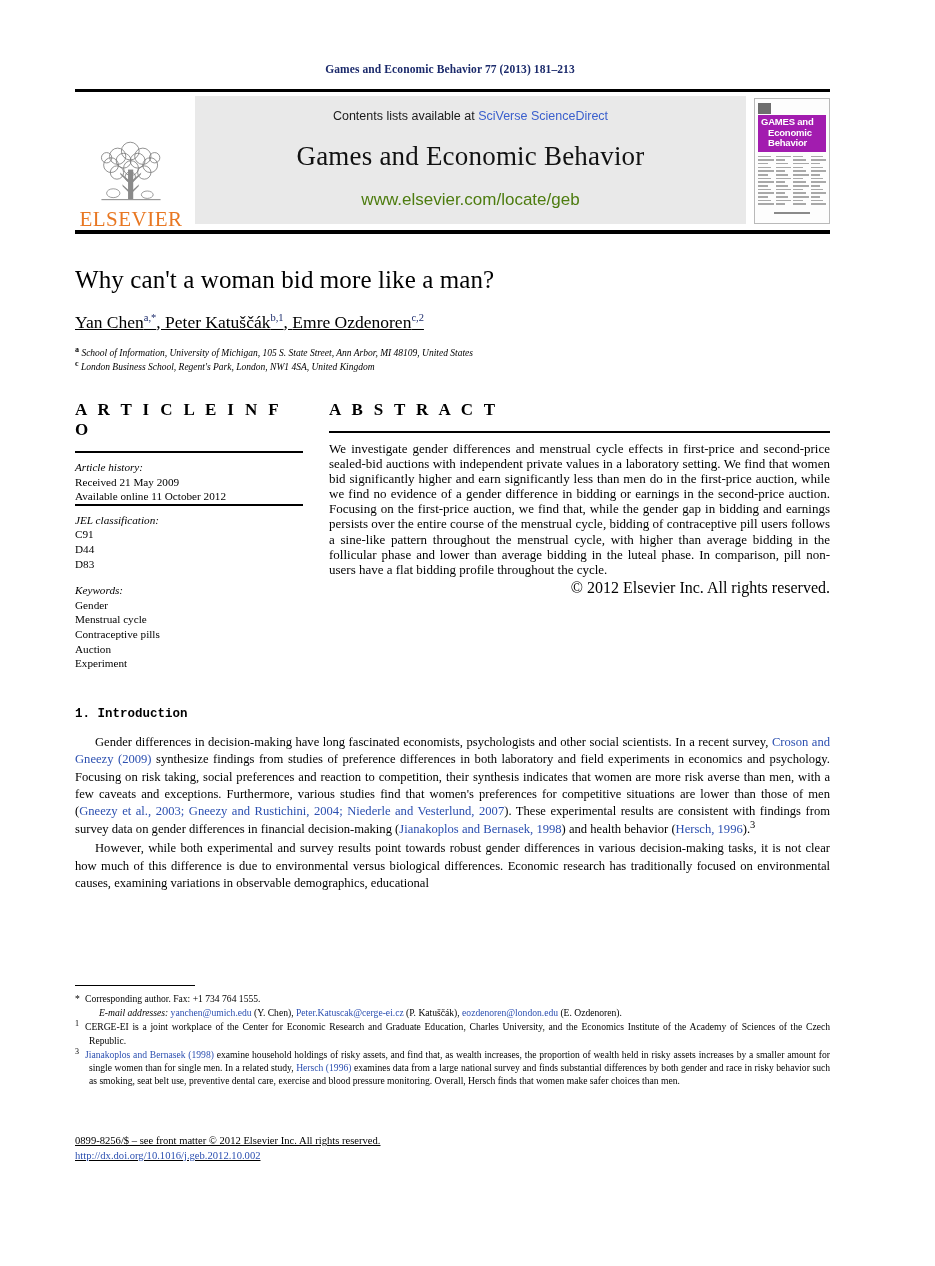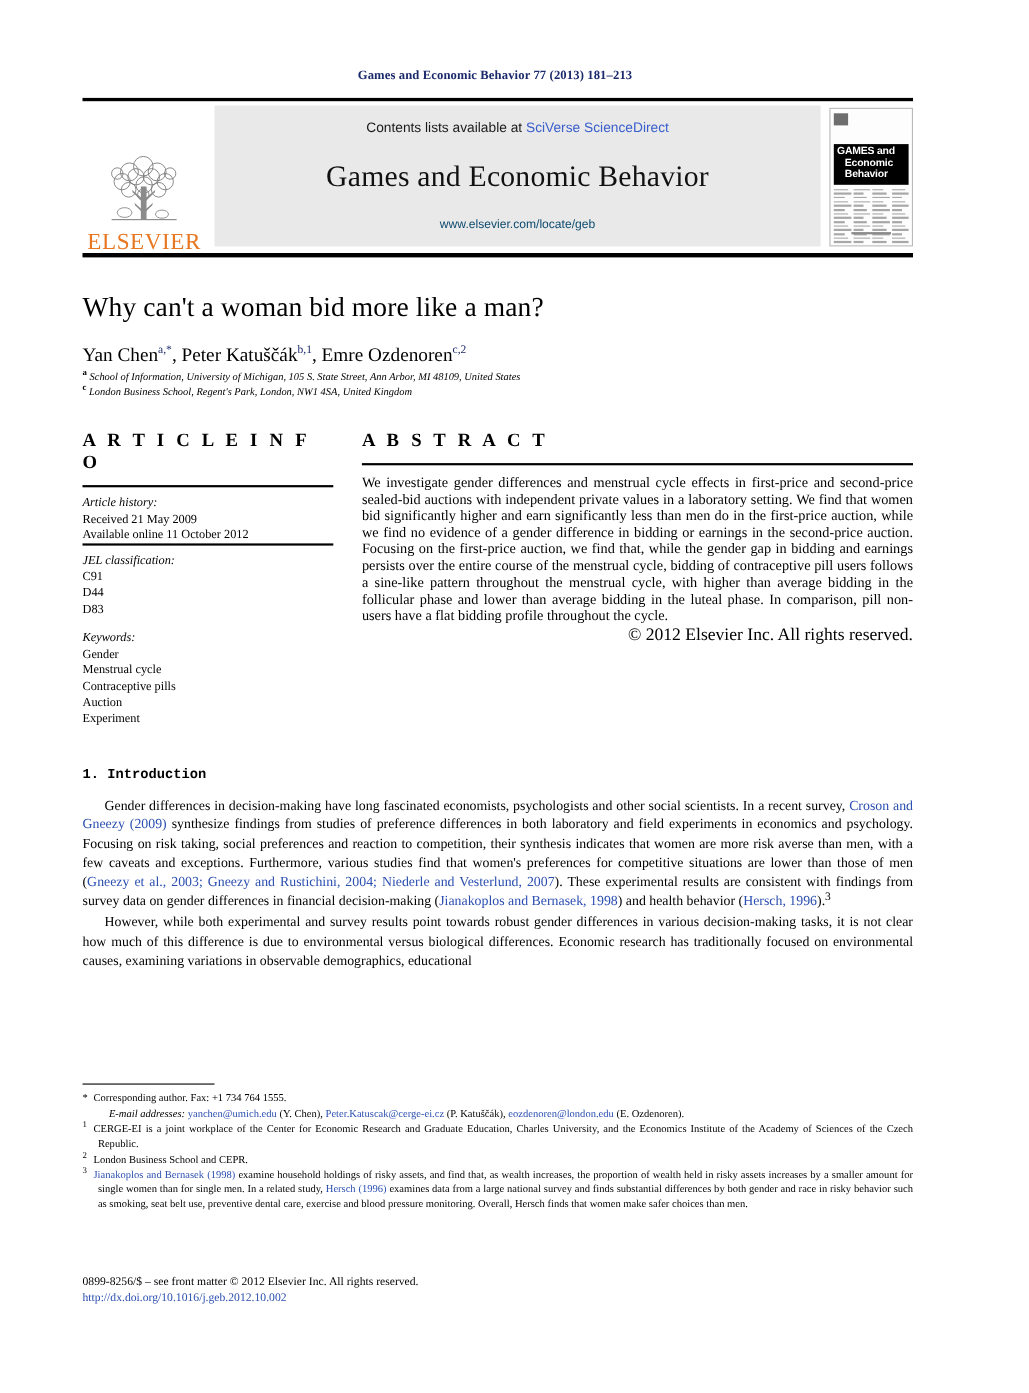--- a/index.html
+++ b/index.html
@@ -76,39 +76,39 @@
   }
   .contents-line .sd { color: #3a5fcd; }
   .journal-name {
     font-family: "Liberation Serif", serif;
     font-size: 27px;
     color: #111;
     letter-spacing: .2px;
   }
   .journal-url {
     font-family: "Liberation Sans", sans-serif;
-    font-size: 11px;
-    color: #0c4a6e;
+    font-size: 17px;
+    color: #4d7c0f;
   }
   .cover-thumb {
     width: 76px;
     flex: 0 0 76px;
     margin: 6px 0 6px 0;
     background: #fdfdfd;
     border: 1px solid #b9b9b9;
     position: relative;
     box-sizing: border-box;
     overflow: hidden;
   }
   .cover-inner { position: absolute; inset: 3px; }
   .cov-els { height: 13px; display:flex; align-items:center; }
   .cov-els-box { width: 13px; height: 11px; background: #6e6e6e; }
   .cov-title {
-    background: #000000;
-    margin-top: 16px;
+    background: #a21caf;
+    margin-top: 0;
     padding: 2px 3px 3px 3px;
     color: #fff;
     font-family: "Liberation Sans", sans-serif;
     font-weight: bold;
     font-size: 9.5px;
     line-height: 10.5px;
     letter-spacing: -.2px;
   }
   .cov-title .l2, .cov-title .l3 { padding-left: 7px; }
   .cov-cols { display: flex; gap: 2px; margin-top: 4px; }
@@ -138,21 +138,22 @@
   h1.article-title {
     font-family: "Liberation Serif", serif;
     font-size: 25px;
     font-weight: normal;
     margin: 0 0 18px 0;
     letter-spacing: .1px;
   }
   .authors {
     font-family: "Liberation Serif", serif;
     font-size: 17.5px;
-    margin-bottom: 4px;
+    margin-bottom: 14px;
+    text-decoration: underline;
   }
   .authors sup { font-size: 10.5px; color: #1b2a6b; }
   .affils { font-size: 9.5px; font-style: italic; line-height: 13.5px; }
   .affils div sup { font-style: normal; font-weight: bold; font-size: 8px; }
 
   
   .infoabs {
     margin: 26px 70px 0 75px;
     display: flex;
     gap: 26px;
@@ -213,23 +214,24 @@
   }
   .fn .mark { display: inline-block; width: 10px; text-indent: 0; }
   .fn sup { font-size: 8px; }
   .fn .lbl { font-style: italic; }
   .fn a, .fn .cite { color: #2b4fb0; }
 
   
   .botmatter {
     position: absolute;
     left: 75px;
-    top: 1158px;
+    top: 1133px;
     font-size: 10.6px;
     line-height: 15px;
+    text-decoration: underline;
   }
   .botmatter .doi { color: #2b4fb0; }
   sup { vertical-align: super; line-height: 0; }
 </style>
 </head>
 <body>
 
 <div class="page">
 
   <div class="runhead">Games and Economic Behavior 77 (2013) 181–213</div>
@@ -410,21 +412,20 @@
 
   <div class="footnotes">
     <div class="fn-rule"></div>
 
     <div class="fn"><span class="mark">*</span><span>Corresponding author. Fax: +1 734 764 1555.</span></div>
 
     <div class="fn" style="padding-left:24px;text-indent:0;"><span class="lbl">E-mail addresses:</span> <span class="cite">yanchen@umich.edu</span><span> (Y. Chen), </span><span class="cite">Peter.Katuscak@cerge-ei.cz</span><span> (P. Katuščák), </span><span class="cite">eozdenoren@london.edu</span><span> (E. Ozdenoren).</span></div>
 
     <div class="fn"><span class="mark"><sup>1</sup></span><span>CERGE-EI is a joint workplace of the Center for Economic Research and Graduate Education, Charles University, and the Economics Institute of the Academy of Sciences of the Czech Republic.</span></div>
 
-    <div class="fn"><span class="mark"><sup>2</sup></span><span>London Business School and CEPR.</span></div>
 
     <div class="fn"><span class="mark"><sup>3</sup></span><span class="cite">Jianakoplos and Bernasek (1998)</span><span> examine household holdings of risky assets, and find that, as wealth increases, the proportion of wealth held in risky assets increases by a smaller amount for single women than for single men. In a related study, </span><span class="cite">Hersch (1996)</span><span> examines data from a large national survey and finds substantial differences by both gender and race in risky behavior such as smoking, seat belt use, preventive dental care, exercise and blood pressure monitoring. Overall, Hersch finds that women make safer choices than men.</span></div>
   </div>
 
   <div class="botmatter">
     <div>0899-8256/$ – see front matter  © 2012 Elsevier Inc. All rights reserved.</div>
     <div class="doi">http://dx.doi.org/10.1016/j.geb.2012.10.002</div>
   </div>
 
 </div>

